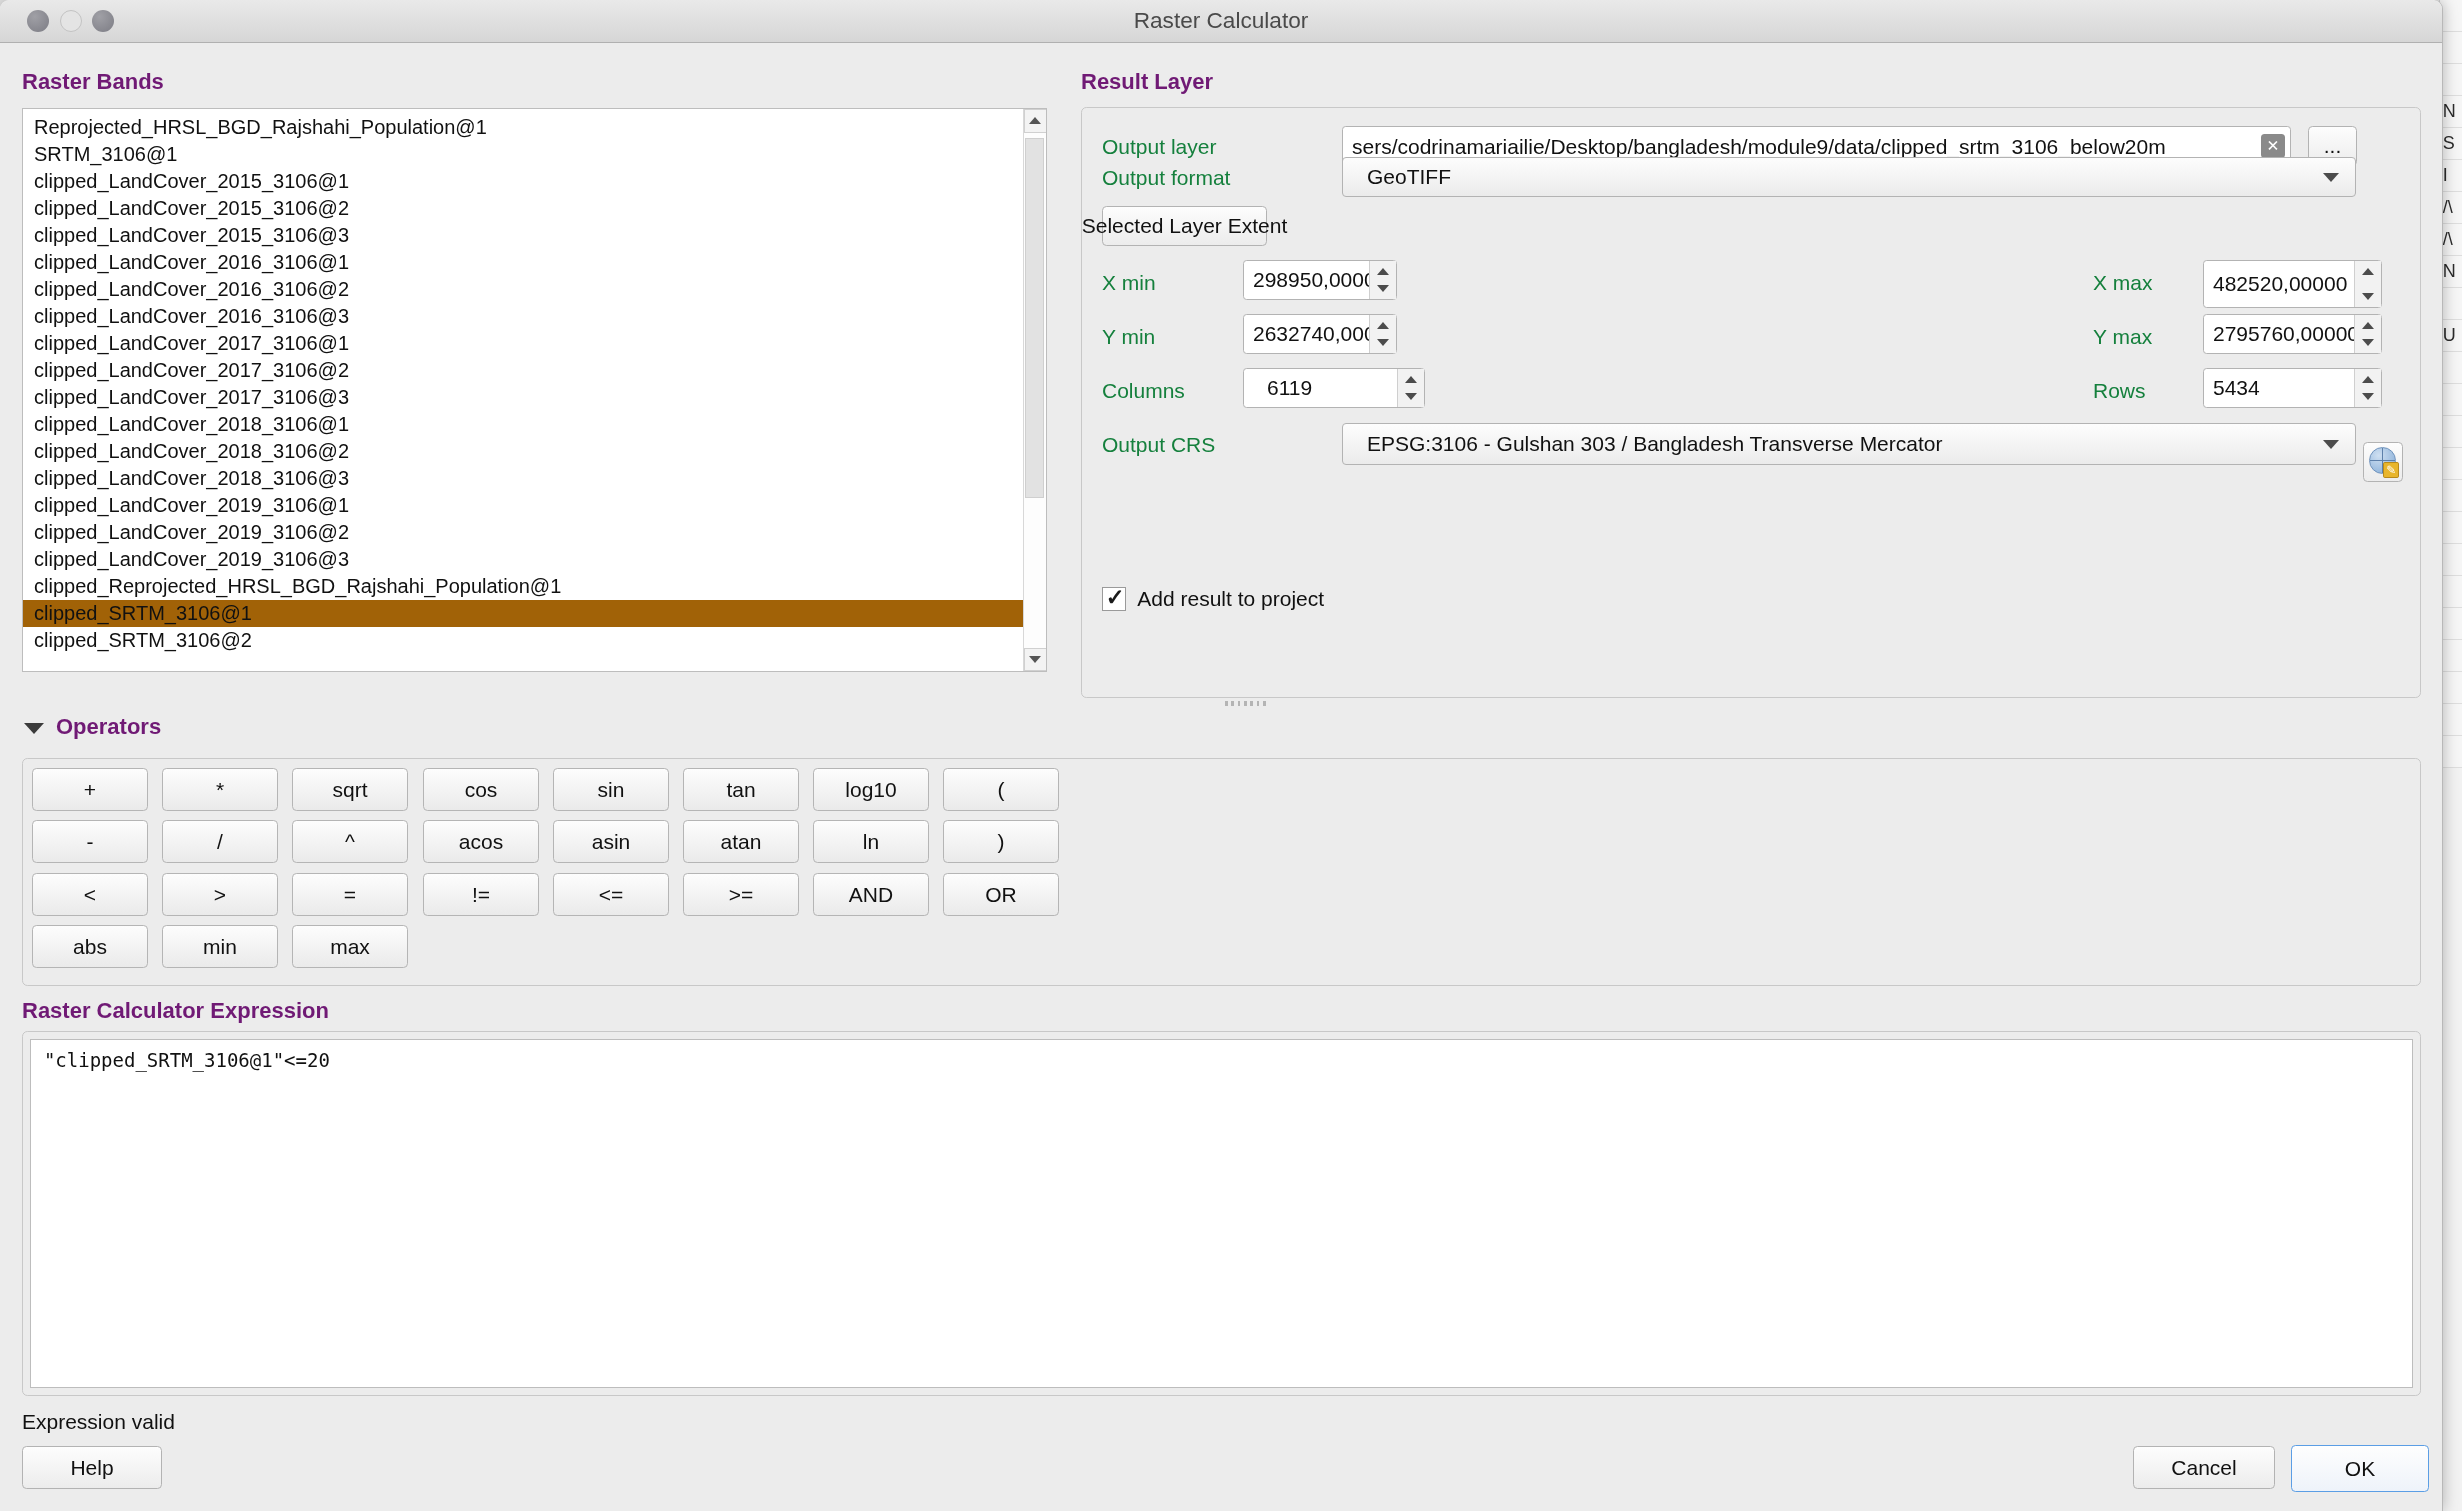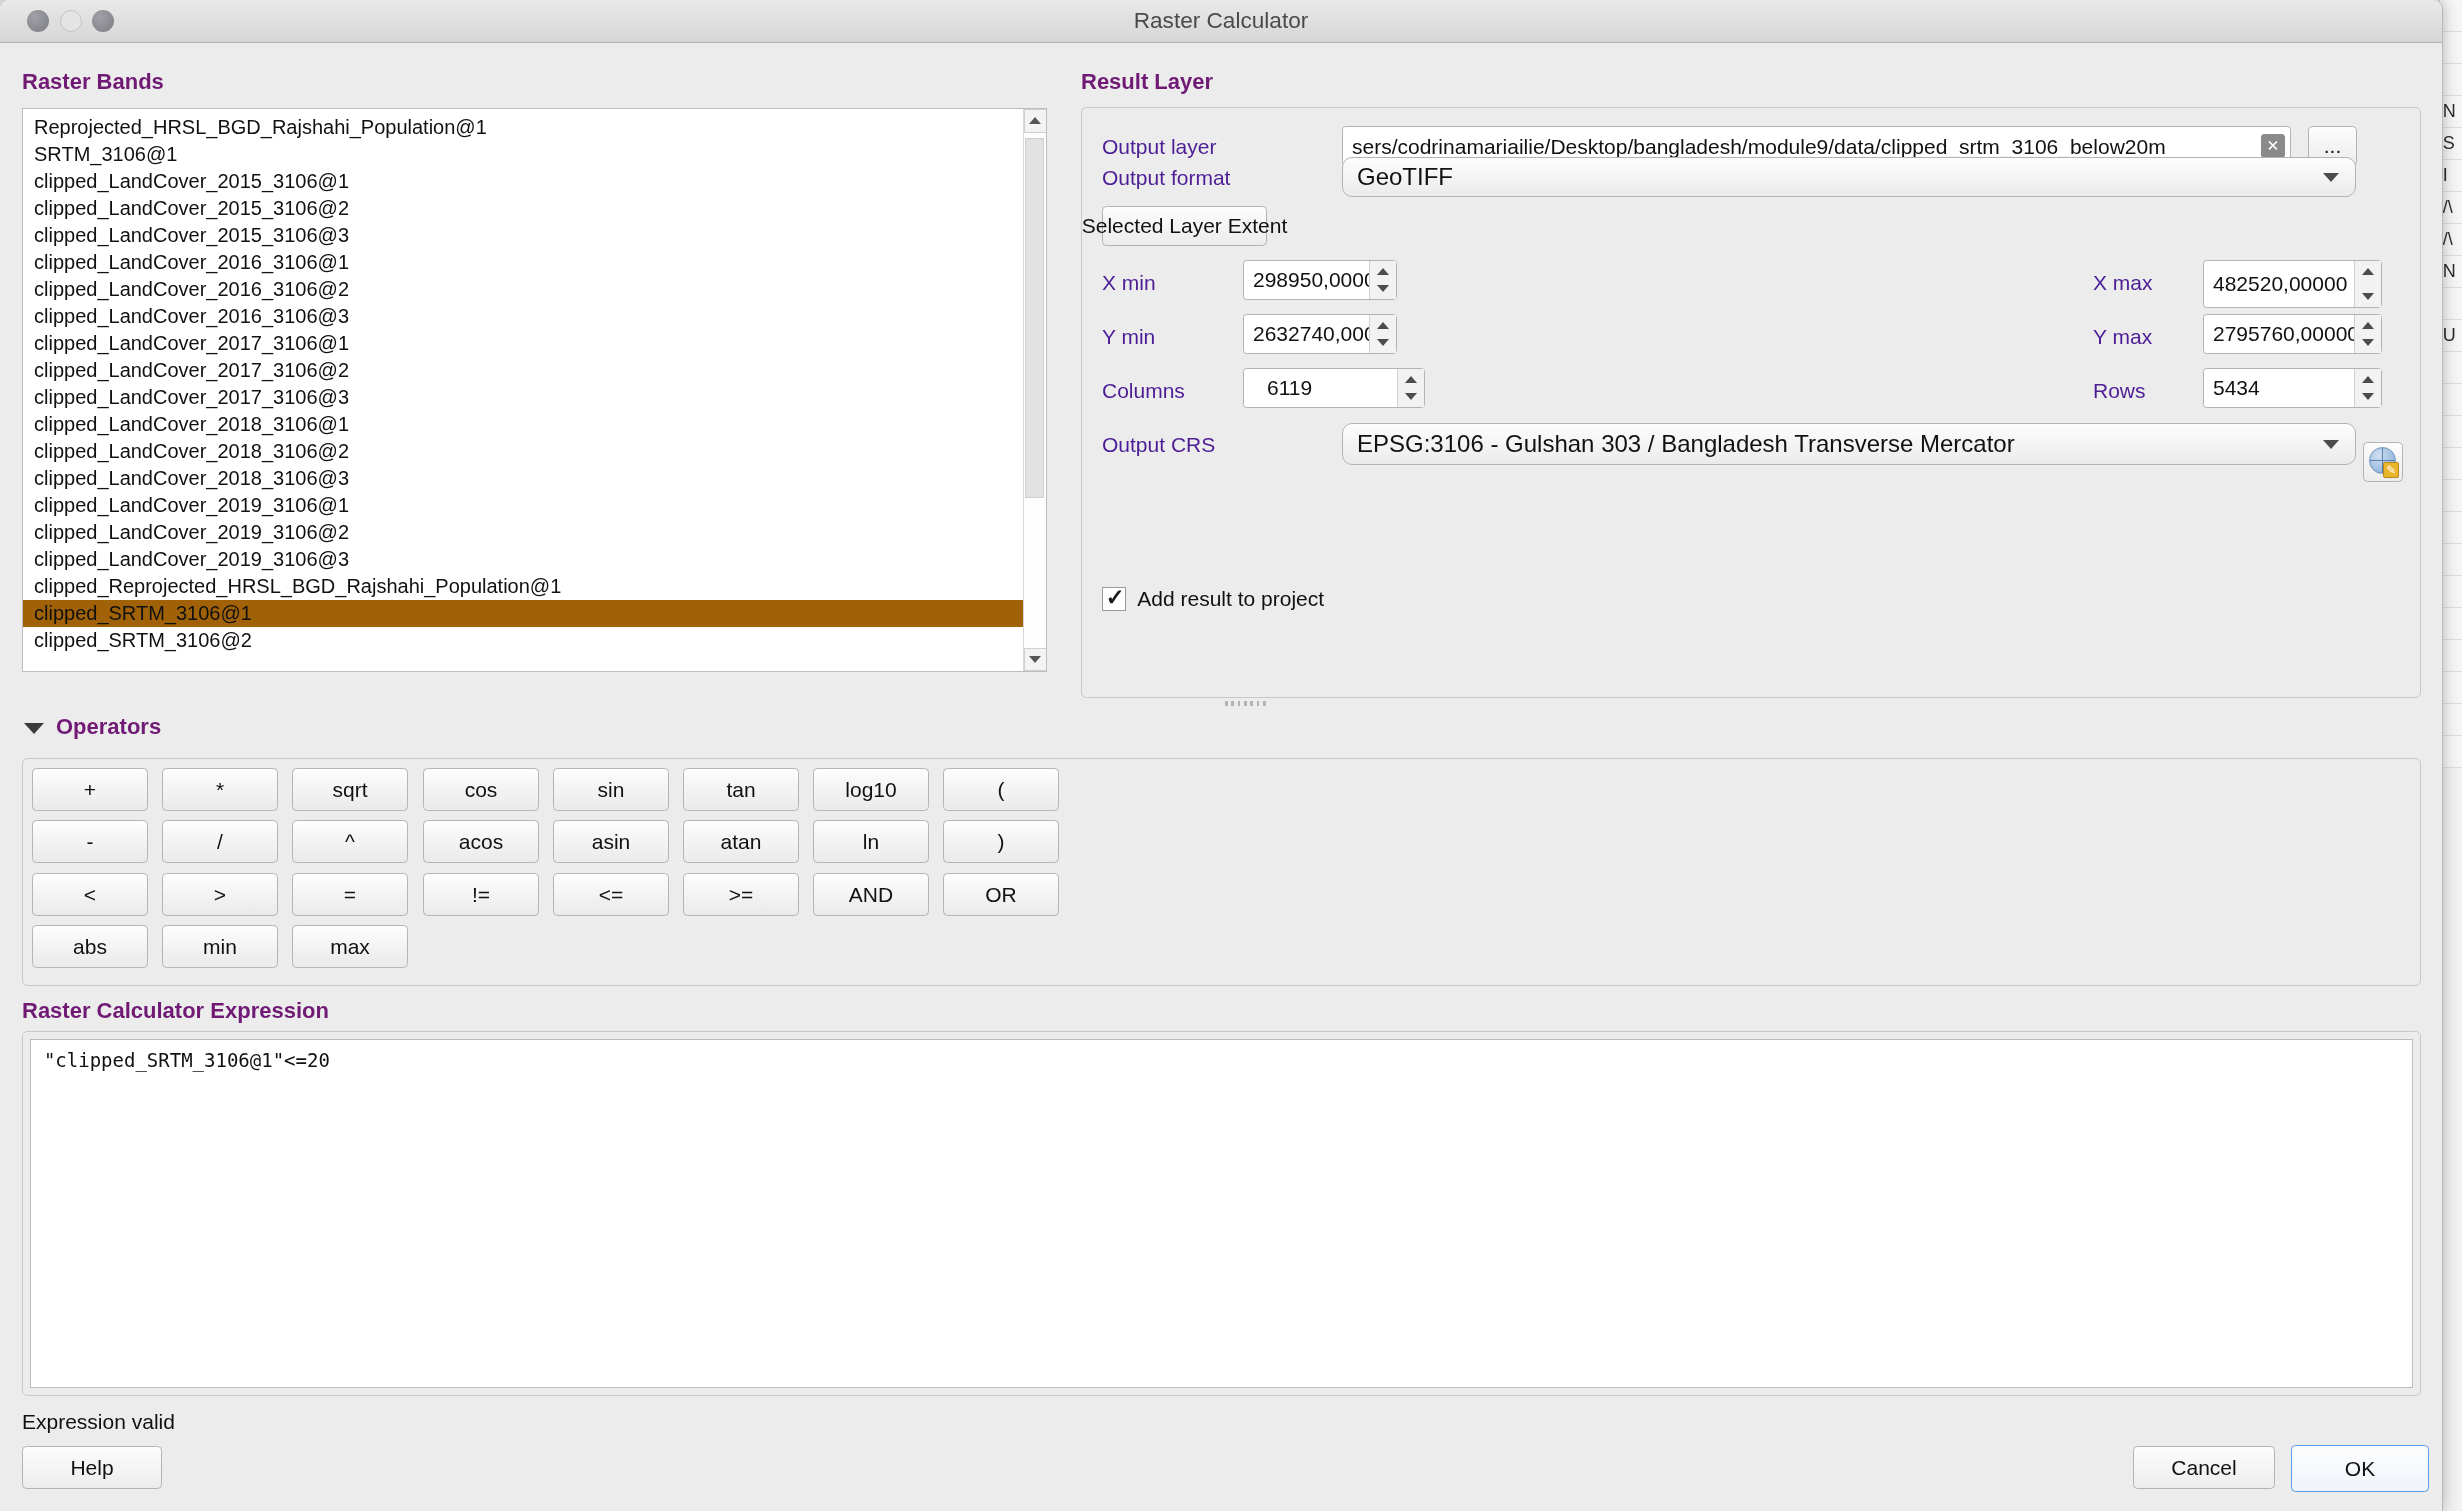--- a/index.html
+++ b/index.html
@@ -156,48 +156,48 @@
   }
 
   
   #result-group {
     left: 1081px; top: 107px;
     width: 1340px; height: 591px;
   }
   .rl-label {
     position: absolute;
     font-size: 21px;
-    color: #4c1d95;
+    color: #15803d;
   }
   .field {
     position: absolute;
     background: #ffffff;
     border: 0.9px solid #b3b3b3;
     border-radius: 3.6px;
     box-sizing: border-box;
     font-size: 21px;
     color: #111;
     line-height: 1;
     display: flex;
     align-items: center;
     padding-left: 9px;
     white-space: nowrap;
     overflow: hidden;
   }
   .combo {
     position: absolute;
     background: linear-gradient(to bottom, #fdfdfd 0%, #ebebeb 100%);
     border: 0.9px solid #b3b3b3;
-    border-radius: 10px;
-    box-sizing: border-box;
-    font-size: 24px;
+    border-radius: 4px;
+    box-sizing: border-box;
+    font-size: 21px;
     color: #111;
     display: flex;
     align-items: center;
-    padding-left: 14px;
+    padding-left: 24px;
     white-space: nowrap;
     overflow: hidden;
   }
   .combo .caret {
     position: absolute;
     right: 16.3px; top: 50%;
     margin-top: -3.6px;
     width: 0; height: 0;
     border-left: 8.1px solid transparent;
     border-right: 8.1px solid transparent;

